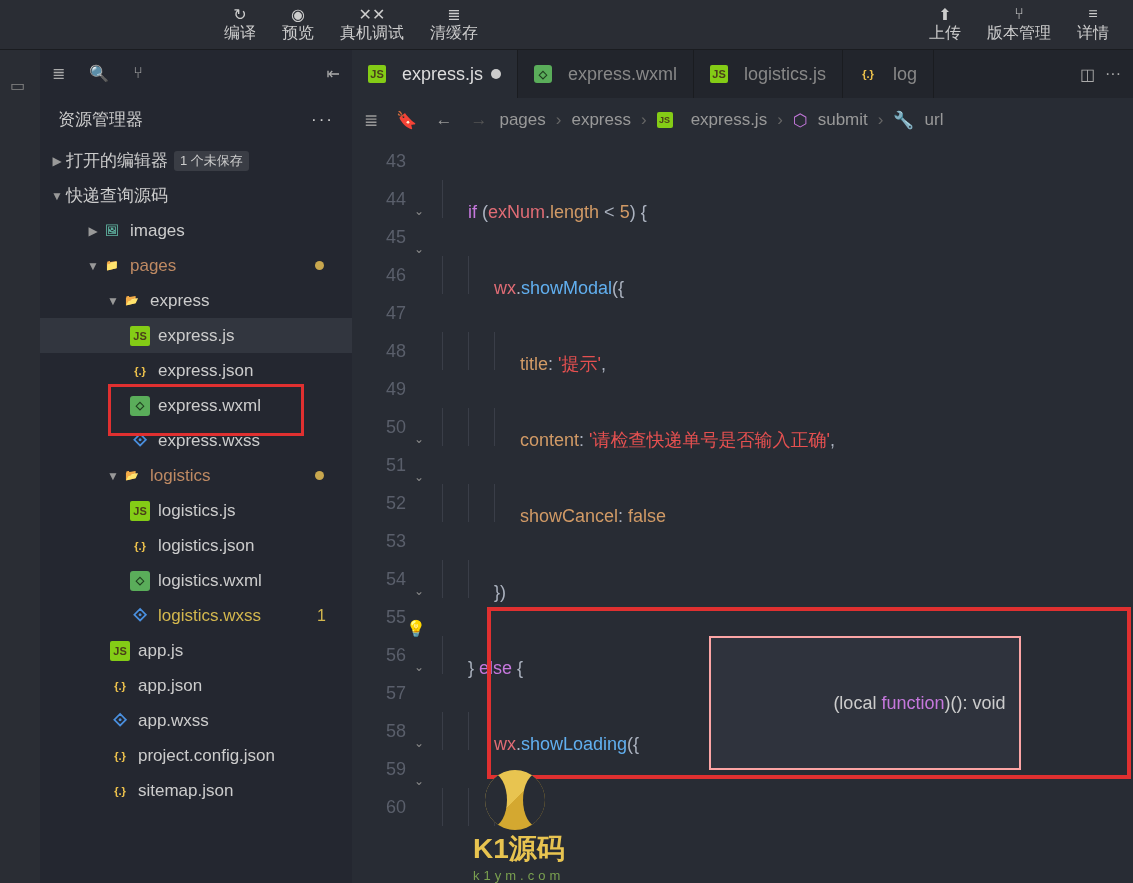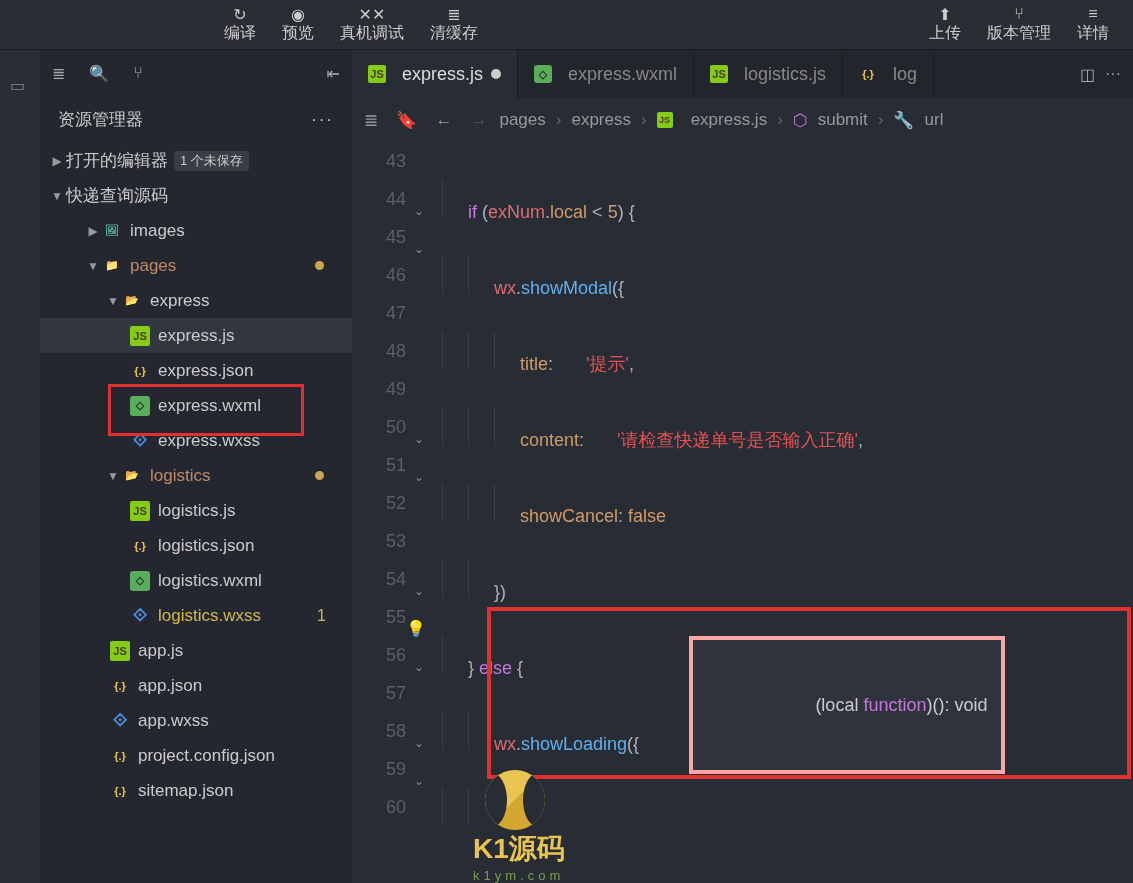--- a/index.html
+++ b/index.html
@@ -60,28 +60,28 @@
 .indent { width: 26px; border-left: 1px solid #3a3e48; height: 100%; display: inline-block; }
 .code-body { flex: 1; position: relative; white-space: pre; padding-left: 28px; }
 .line { height: 38px; }
 
 .c-comment { color: #5a6370; }
 .c-kw { color: #c678dd; }
 .c-punc { color: #abb2bf; }
 .c-obj { color: #e06c75; }
 .c-method { color: #61afef; }
 .c-prop { color: #d19a66; }
-.c-str-red { color: #e55050; margin-left: 28px; }
+.c-str-red { color: #e55050; }
 .c-num { color: #d19a66; }
 .c-const { color: #d19a66; }
 .c-txt { color: #abb2bf; }
 
 .redbox2 { position: absolute; border: 4px solid #e03030; pointer-events: none; z-index: 5; }
 
-.tooltip { position: absolute; background: #2f333d; border: 4px solid #fca5a5; padding: 8px 14px; font-size: 18px; color: #ccc; z-index: 10; font-family: Consolas, monospace; }
+.tooltip { position: absolute; background: #2f333d; border: 2px solid #fca5a5; padding: 8px 14px; font-size: 18px; color: #ccc; z-index: 10; font-family: Consolas, monospace; margin-left: 20px; }
 .tooltip .tkw { color: #c678dd; }
 
 .bulb { position: absolute; color: #f0c44c; font-size: 16px; }
 
 .watermark { position: absolute; left: 465px; top: 770px; display: flex; align-items: center; z-index: 20; pointer-events: none; flex-direction: column; }
 .wm-logo { width: 60px; height: 60px; border-radius: 50%; background: linear-gradient(135deg, #e8c450 50%, #d4a830 50%); position: relative; overflow: hidden; }
 .wm-logo::before { content: ''; position: absolute; width: 30px; height: 54px; background: #282c34; border-radius: 50%; left: -8px; top: 3px; }
 .wm-logo::after { content: ''; position: absolute; width: 30px; height: 54px; background: #282c34; border-radius: 50%; right: -8px; bottom: 3px; }
 .wm-text { margin-left: 8px; }
 .wm-title { font-size: 28px; color: #e8c450; font-weight: bold; }
@@ -294,21 +294,21 @@
         <div class="ln">53</div>
         <div class="ln"><span>54</span><span class="fold">⌄</span></div>
         <div class="ln">55</div>
         <div class="ln"><span>56</span><span class="fold">⌄</span></div>
         <div class="ln">57</div>
         <div class="ln"><span>58</span><span class="fold">⌄</span></div>
         <div class="ln"><span>59</span><span class="fold">⌄</span></div>
         <div class="ln">60</div>
       </div>
       <div class="code-body">
-<div class="line"><span class="indent"></span><span class="c-kw">if</span> <span class="c-punc">(</span><span class="c-obj">exNum</span><span class="c-punc">.</span><span class="c-prop">local</span> <span class="c-txt">&lt;</span> <span class="c-num">5</span><span class="c-punc">) {</span></div>
+<div class="line"><span class="indent"></span><span class="c-kw">if</span> <span class="c-punc">(</span><span class="c-obj">exNum</span><span class="c-punc">.</span><span class="c-prop">length</span> <span class="c-txt">&lt;</span> <span class="c-num">5</span><span class="c-punc">) {</span></div>
 <div class="line"><span class="indent"></span><span class="indent"></span><span class="c-obj">wx</span><span class="c-punc">.</span><span class="c-method">showModal</span><span class="c-punc">({</span></div>
 <div class="line"><span class="indent"></span><span class="indent"></span><span class="indent"></span><span class="c-prop">title</span><span class="c-punc">: </span><span class="c-str-red">'提示'</span><span class="c-punc">,</span></div>
 <div class="line"><span class="indent"></span><span class="indent"></span><span class="indent"></span><span class="c-prop">content</span><span class="c-punc">: </span><span class="c-str-red">'请检查快递单号是否输入正确'</span><span class="c-punc">,</span></div>
 <div class="line"><span class="indent"></span><span class="indent"></span><span class="indent"></span><span class="c-prop">showCancel</span><span class="c-punc">: </span><span class="c-const">false</span></div>
 <div class="line"><span class="indent"></span><span class="indent"></span><span class="c-punc">})</span></div>
 <div class="line"><span class="indent"></span><span class="c-punc">} </span><span class="c-kw">else</span><span class="c-punc"> {</span></div>
 <div class="line"><span class="indent"></span><span class="indent"></span><span class="c-obj">wx</span><span class="c-punc">.</span><span class="c-method">showLoading</span><span class="c-punc">({</span></div>
 <div class="line"><span class="indent"></span><span class="indent"></span><span class="indent"></span></div>
 
 

